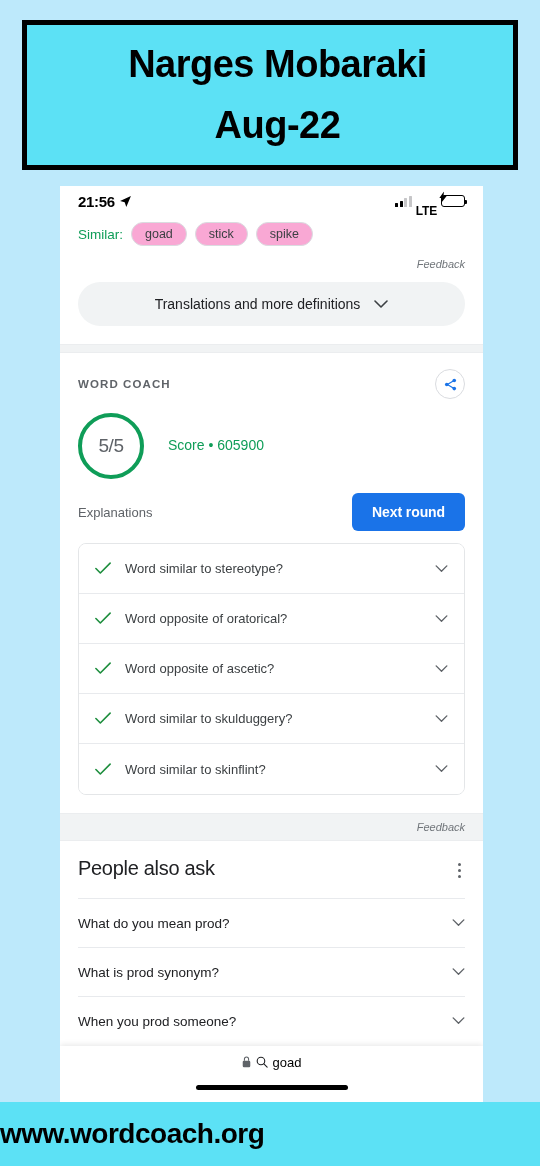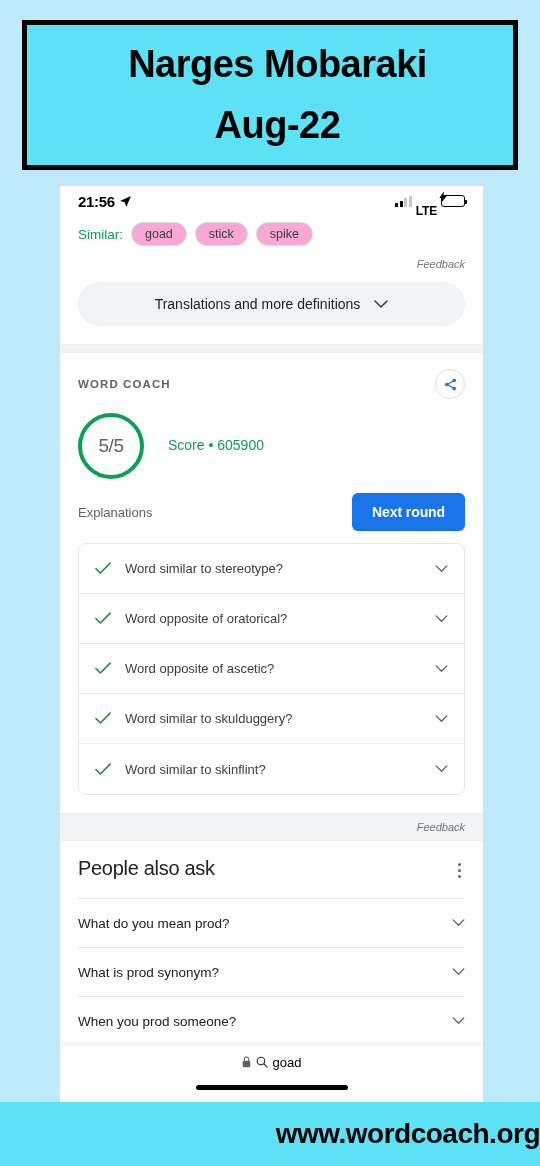--- a/index.html
+++ b/index.html
@@ -52,21 +52,21 @@
   
   .footer {
     position: absolute;
     left: 0;
     top: 1102px;
     width: 540px;
     height: 64px;
     background: #5ce1f5;
     display: flex;
     align-items: center;
-    justify-content: flex-end;
+    justify-content: flex-start;
   }
   .footer-text {
     font-size: 28px;
     font-weight: bold;
     color: #000;
     letter-spacing: -0.5px;
   }
 
   
   .phone {

